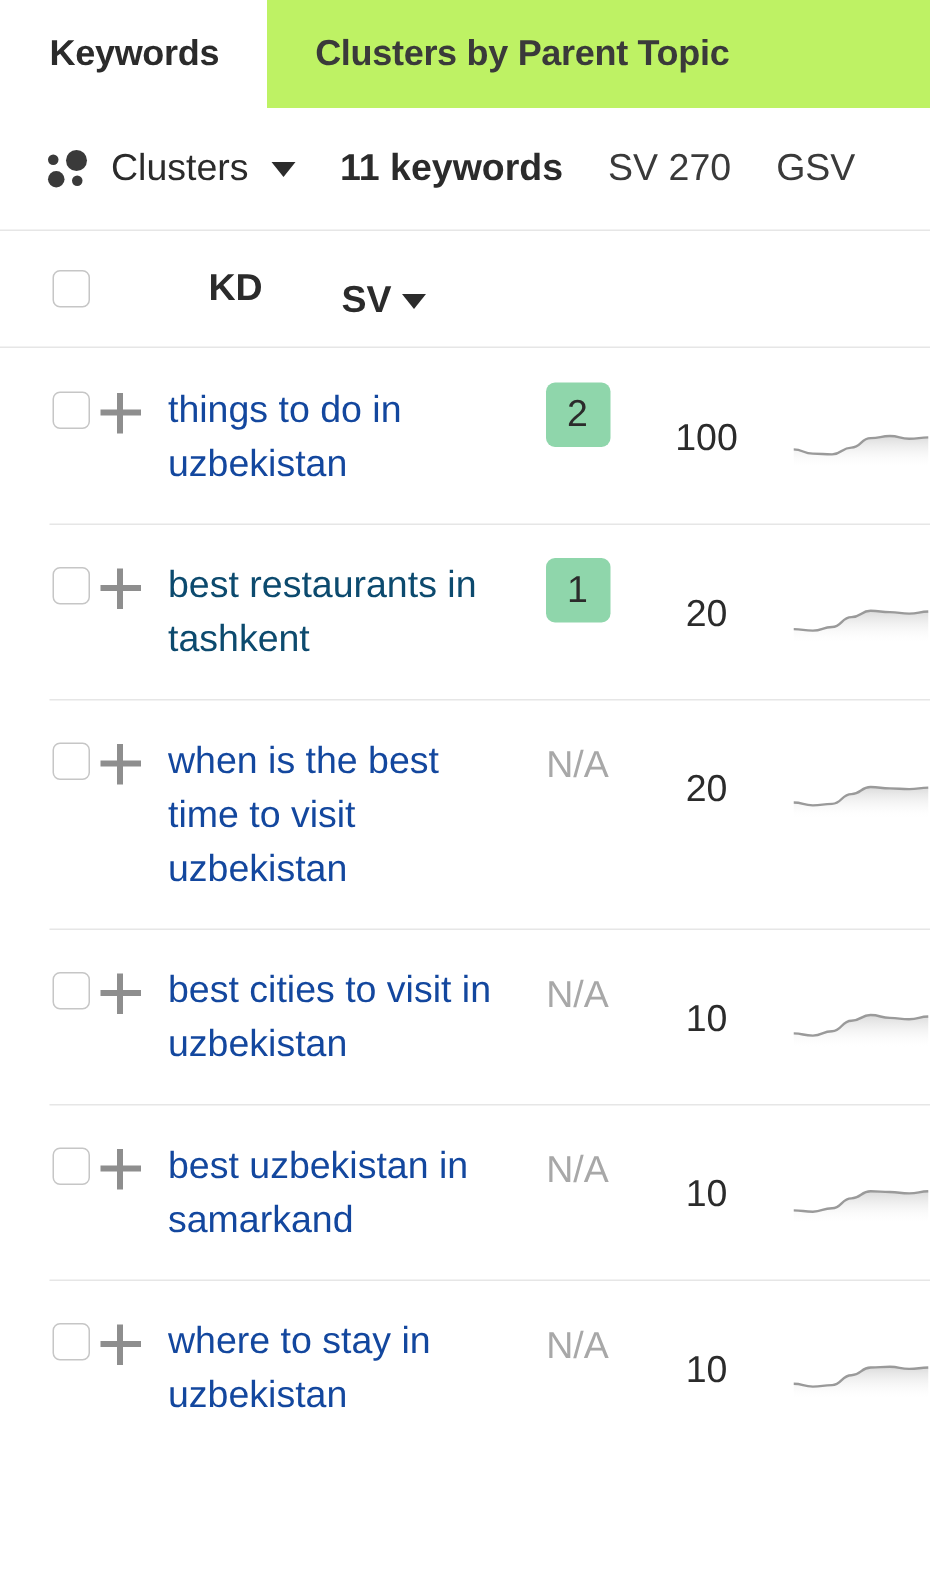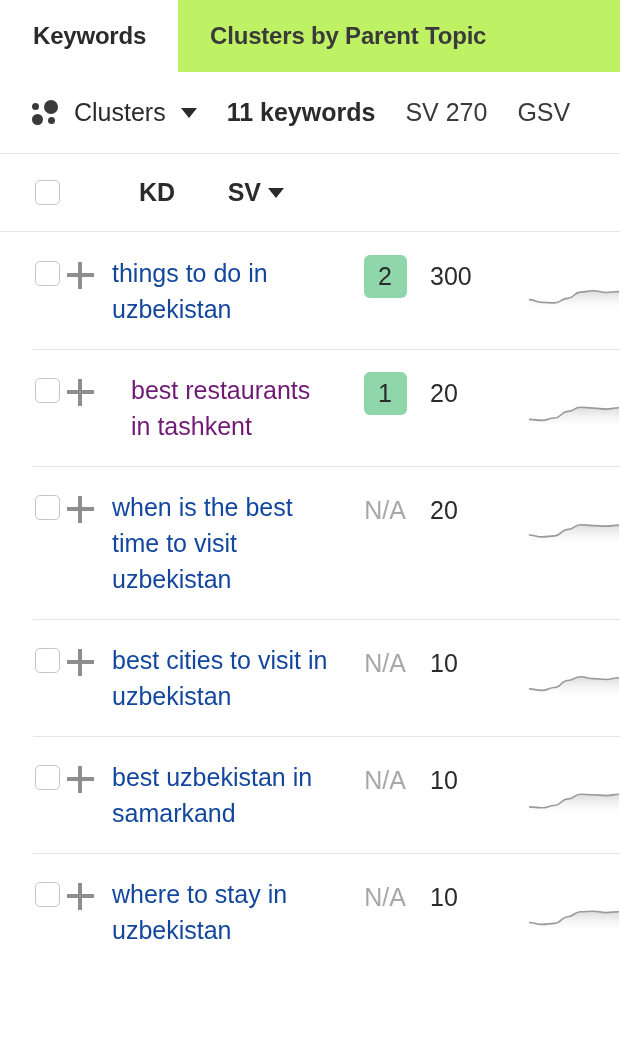--- a/index.html
+++ b/index.html
@@ -137,23 +137,24 @@
     padding-left: 0px;
   }
   .col-kd {
     width: 90px;
     flex: 0 0 90px;
     text-align: center;
   }
   .col-sv {
     width: 90px;
     flex: 0 0 90px;
-    text-align: left;
+    text-align: center;
     padding-right: 8px;
     box-sizing: border-box;
+    margin-top: 16px;
   }
   .col-spark {
     width: 100px;
     flex: 0 0 100px;
     padding-left: 9px;
     box-sizing: border-box;
   }
   .th-text {
     font-size: 25px;
     font-weight: bold;
@@ -291,41 +292,41 @@
 <div class="rows" id="rows-container">
     <div class="row">
       <div class="col-check row-check">
         <span class="checkbox"></span>
       </div>
       <div class="col-plus row-plus-cell"><span class="plus"></span></div>
       <div class="col-kw">
         <a class="kw-link" style="color: rgb(19, 71, 158);">things to do in uzbekistan</a>
       </div>
       <div class="col-kd row-kd-cell"><span class="kd-badge" style="background: rgb(143, 214, 171);">2</span></div>
-      <div class="col-sv"><span class="sv-val">300</span></div>
+      <div class="col-sv"><span class="sv-val">100</span></div>
       <div class="col-spark">
         <svg class="spark" viewBox="0 0 90 56" preserveAspectRatio="none">
           <defs>
             <linearGradient id="sg0" x1="0" y1="0" x2="0" y2="1">
               <stop offset="0%" stop-color="#d9d9d9" stop-opacity="0.95"></stop>
               <stop offset="100%" stop-color="#ffffff" stop-opacity="0.15"></stop>
             </linearGradient>
           </defs>
           <path d="M0.0,44.6 C6.4,44.6 6.4,47.4 12.9,47.4 C19.3,47.4 19.3,47.9 25.7,47.9 C32.1,47.9 32.1,43.4 38.6,43.4 C45.0,43.4 45.0,37.1 51.4,37.1 C57.9,37.1 57.9,35.7 64.3,35.7 C70.7,35.7 70.7,37.5 77.1,37.5 C83.6,37.5 83.6,36.6 90.0,36.6 L90,56 L0,56 Z" fill="url(#sg0)" stroke="none"></path>
           <path d="M0.0,44.6 C6.4,44.6 6.4,47.4 12.9,47.4 C19.3,47.4 19.3,47.9 25.7,47.9 C32.1,47.9 32.1,43.4 38.6,43.4 C45.0,43.4 45.0,37.1 51.4,37.1 C57.9,37.1 57.9,35.7 64.3,35.7 C70.7,35.7 70.7,37.5 77.1,37.5 C83.6,37.5 83.6,36.6 90.0,36.6" fill="none" stroke="#9a9a9a" stroke-width="1.6" vector-effect="non-scaling-stroke"></path>
         </svg>
       </div>
     </div>
     <div class="row">
       <div class="col-check row-check">
         <span class="checkbox"></span>
       </div>
       <div class="col-plus row-plus-cell"><span class="plus"></span></div>
       <div class="col-kw">
-        <a class="kw-link" style="color: #701a75; margin-left: 19px;">best restaurants in tashkent</a>
+        <a class="kw-link" style="color: #0c4a6e;">best restaurants in tashkent</a>
       </div>
       <div class="col-kd row-kd-cell"><span class="kd-badge" style="background: rgb(143, 214, 171);">1</span></div>
       <div class="col-sv"><span class="sv-val">20</span></div>
       <div class="col-spark">
         <svg class="spark" viewBox="0 0 90 56" preserveAspectRatio="none">
           <defs>
             <linearGradient id="sg1" x1="0" y1="0" x2="0" y2="1">
               <stop offset="0%" stop-color="#d9d9d9" stop-opacity="0.95"></stop>
               <stop offset="100%" stop-color="#ffffff" stop-opacity="0.15"></stop>
             </linearGradient>

